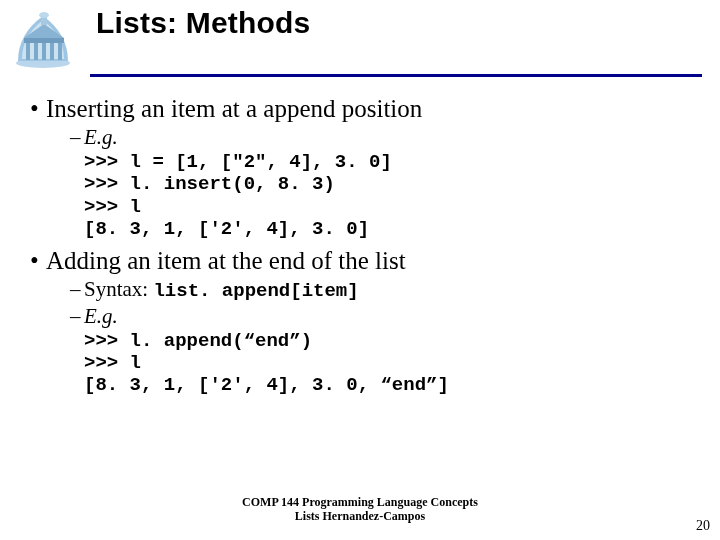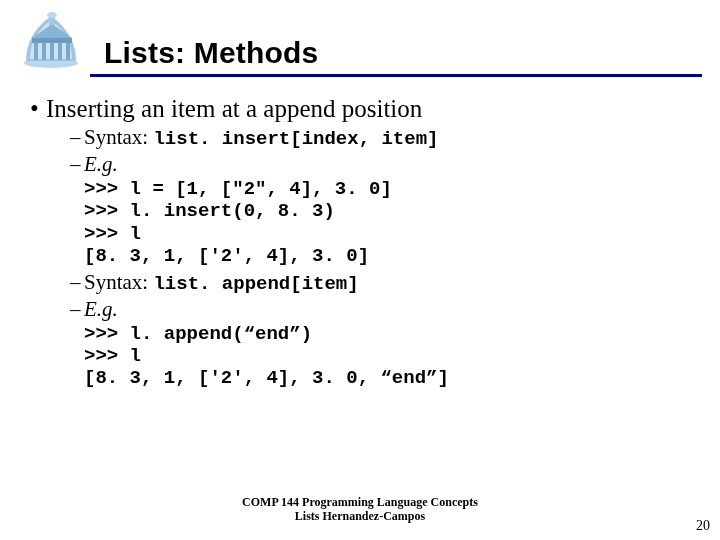--- a/index.html
+++ b/index.html
@@ -8,22 +8,22 @@
     width: 720px;
     height: 540px;
     background: #ffffff;
     font-family: "Times New Roman", Times, serif;
     color: #000;
     position: relative;
     overflow: hidden;
   }
   .header {
     display: flex;
-    align-items: flex-end;
-    padding: 6px 0 0 16px;
+    align-items: flex-start;
+    padding: 6px 0 0 8px;
   }
   .logo {
     width: 70px;
     height: 64px;
     flex: 0 0 auto;
   }
   .title {
     font-family: Arial, Helvetica, sans-serif;
     font-weight: bold;
     font-size: 30px;
@@ -115,31 +115,30 @@
 </div>
 
 <div class="rule"></div>
 
 <div class="content">
 
   <div class="bullet-1">
     <span class="dot">•</span><span>Inserting an item at a append position</span>
   </div>
   <div class="sub-row">
-    <span class="dash">–</span><span>Syntax:</span>
-    <span class="mono">list. insert[index, item]</span>
-  </div>
-  <div class="sub-row">
     <span class="dash">–</span><span class="italic">E.g.</span>
   </div>
   <div class="code-block">&gt;&gt;&gt; l = [1, ["2", 4], 3. 0]
 &gt;&gt;&gt; l. insert(0, 8. 3)
 &gt;&gt;&gt; l
 [8. 3, 1, ['2', 4], 3. 0]</div>
 
+  <div class="bullet-1 sec2">
+    <span class="dot">•</span><span>Adding an item at the end of the list</span>
+  </div>
   <div class="sub-row">
     <span class="dash">–</span><span>Syntax:</span>
     <span class="mono">list. append[item]</span>
   </div>
   <div class="sub-row">
     <span class="dash">–</span><span class="italic">E.g.</span>
   </div>
   <div class="code-block">&gt;&gt;&gt; l. append(“end”)
 &gt;&gt;&gt; l
 [8. 3, 1, ['2', 4], 3. 0, “end”]</div>

